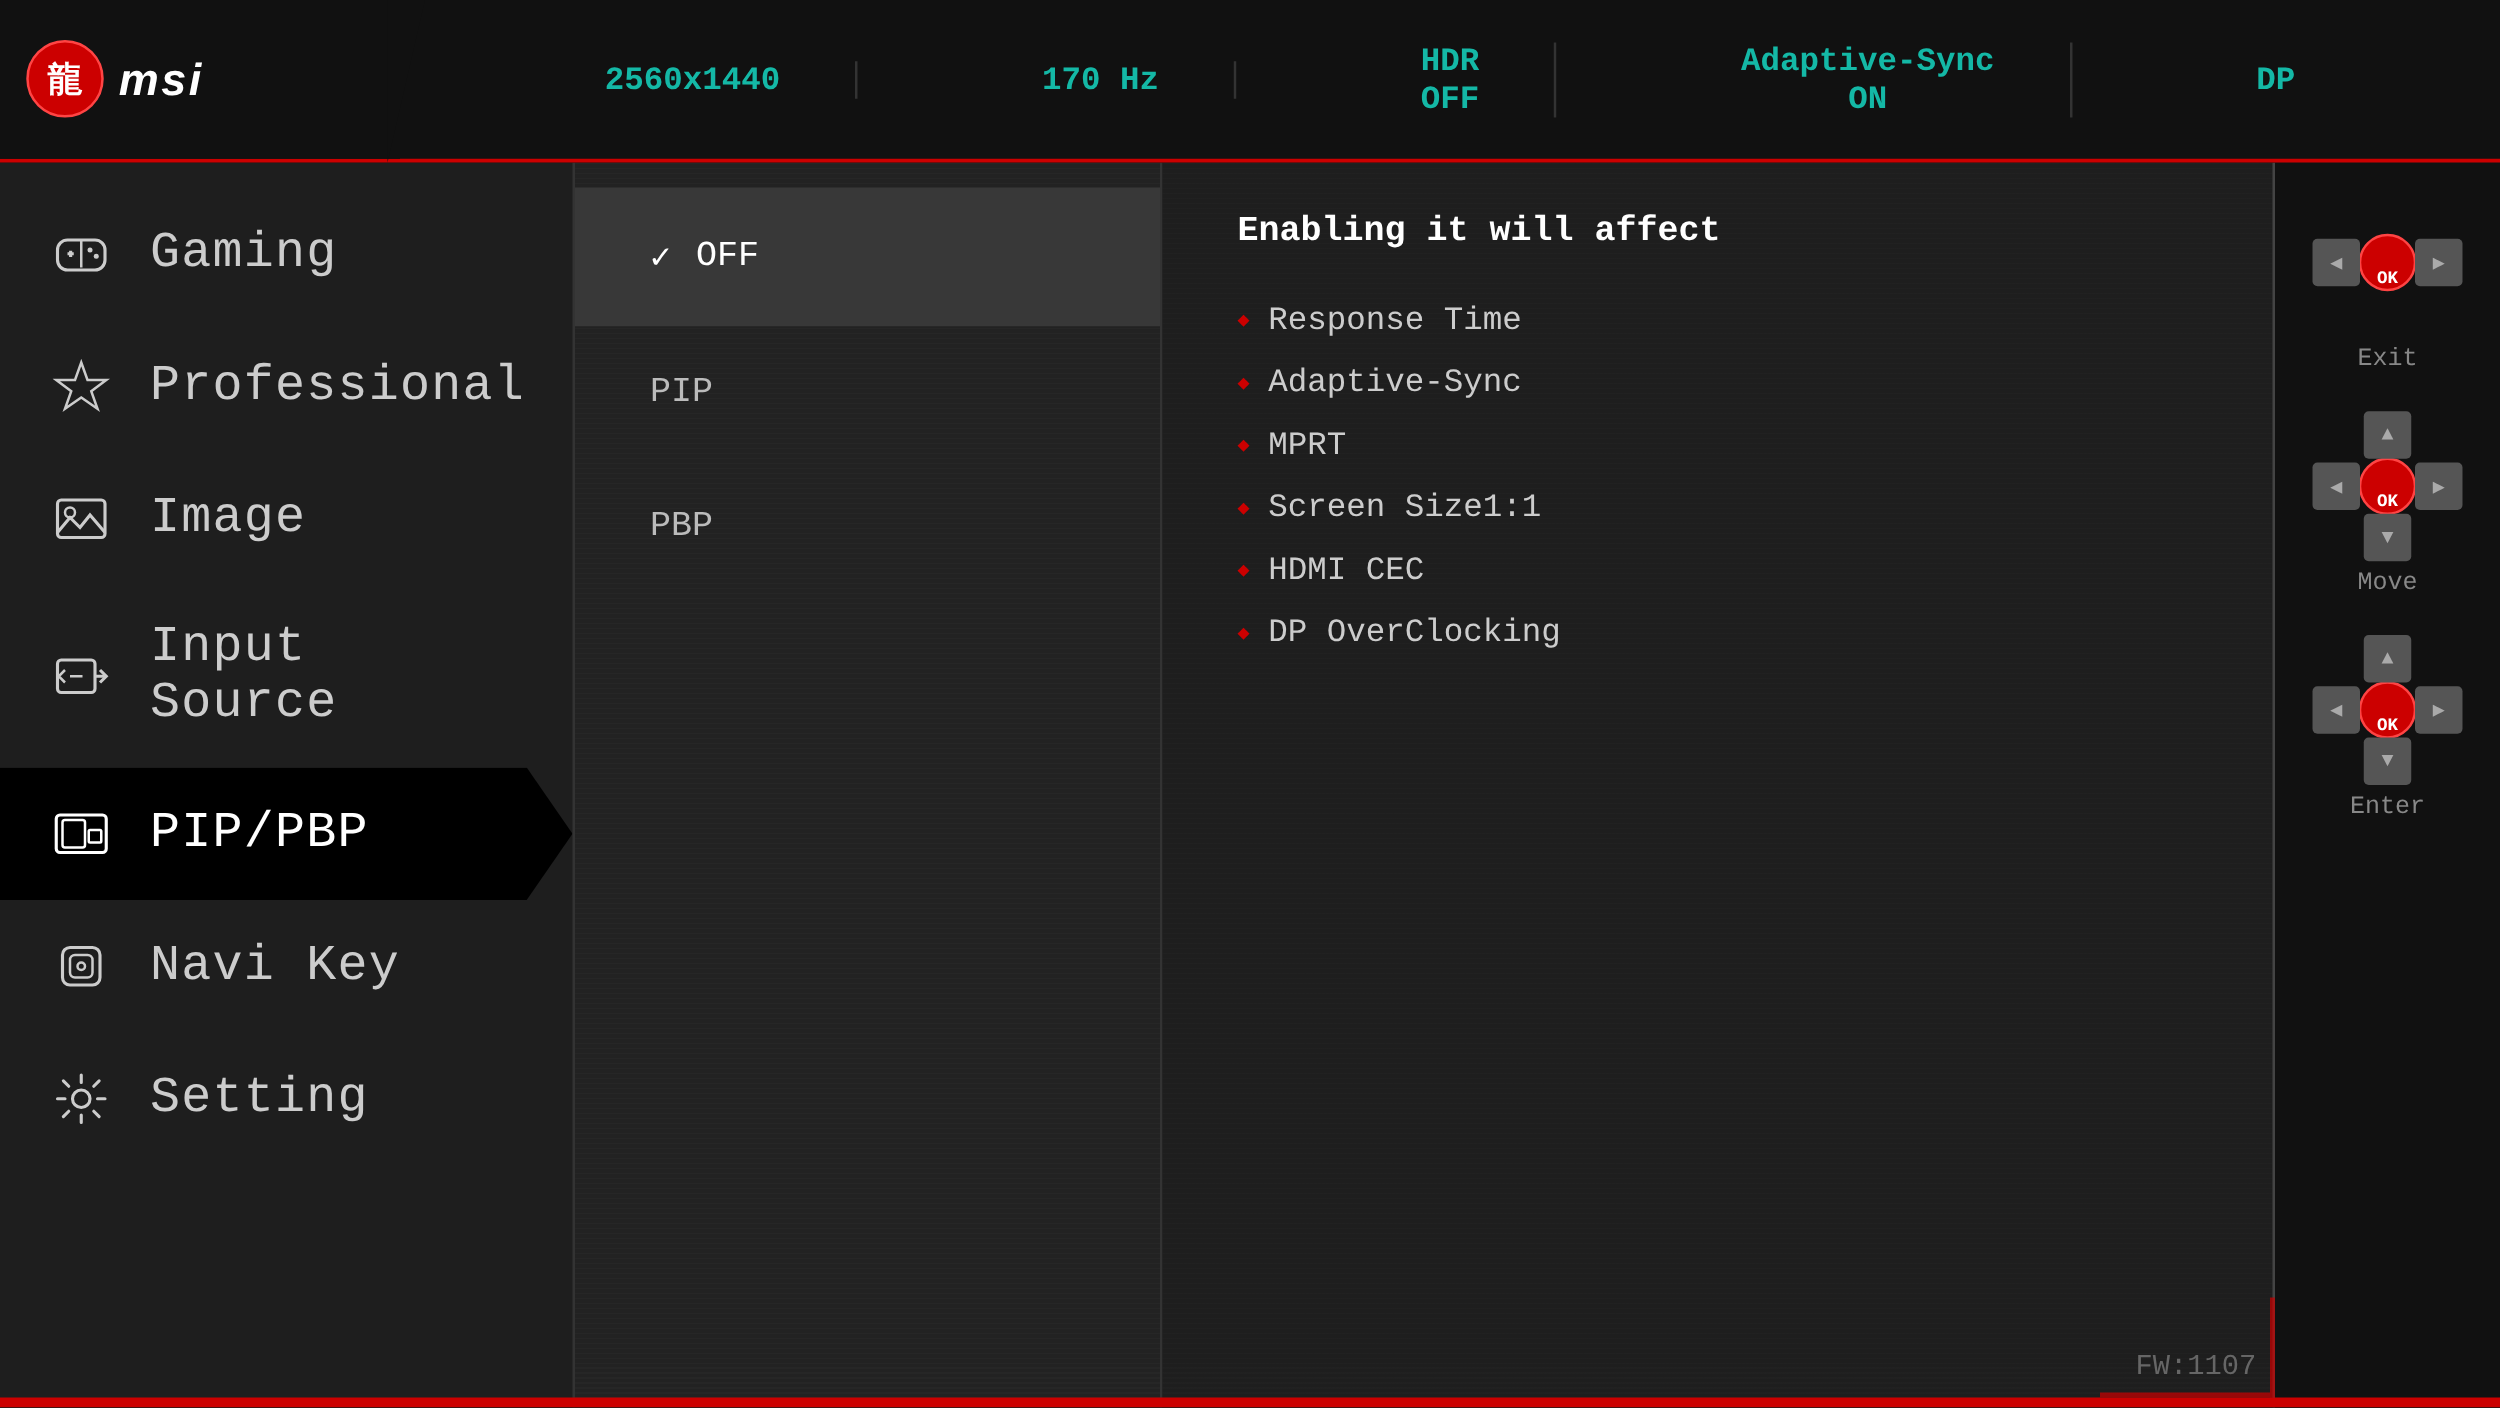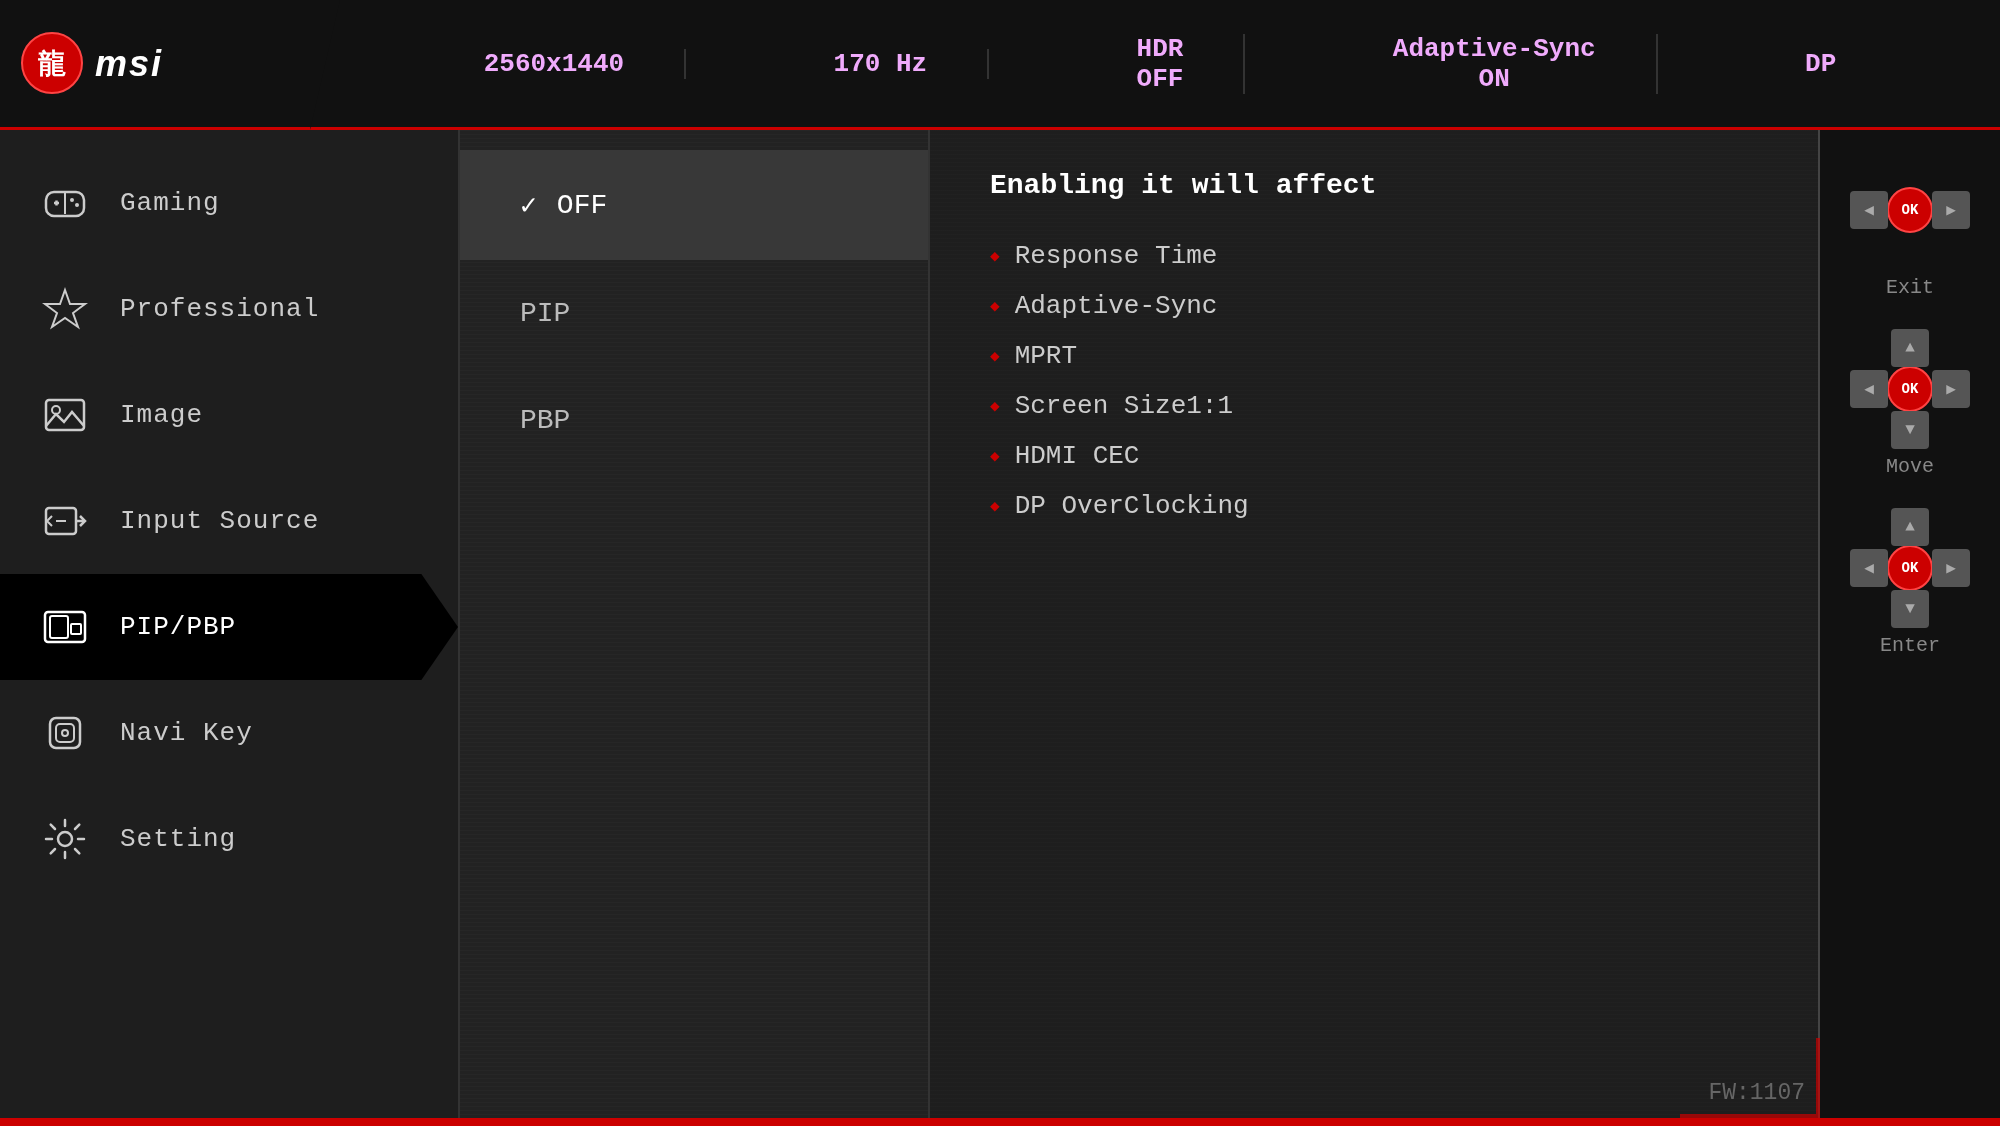--- a/index.html
+++ b/index.html
@@ -66,21 +66,21 @@
       display: flex;
       align-items: center;
       justify-content: space-around;
       padding: 0 60px;
     }
 
     .header-stat {
       display: flex;
       flex-direction: column;
       align-items: center;
-      color: #f0abfc;
+      color: #14b8a6;
       font-size: 26px;
       font-weight: bold;
       font-family: 'Courier New', monospace;
       border-right: 2px solid #333;
       padding: 0 60px;
     }
 
     .header-stat:last-child {
       border-right: none;
     }
@@ -121,21 +121,21 @@
     .nav-icon {
       width: 50px;
       height: 50px;
       display: flex;
       align-items: center;
       justify-content: center;
       flex-shrink: 0;
     }
 
     .nav-label {
-      font-size: 26px;
+      font-size: 40px;
       letter-spacing: 1px;
     }
 
     
     .middle-panel {
       width: 470px;
       background: #222;
       flex-shrink: 0;
       padding: 20px 0;
       border-right: 2px solid #333;
@@ -252,21 +252,21 @@
       justify-content: center;
       cursor: pointer;
     }
 
     .dpad-center {
       width: 46px;
       height: 46px;
       background: #cc0000;
       border-radius: 50%;
       display: flex;
-      align-items: center;
+      align-items: flex-end;
       justify-content: center;
       color: white;
       font-size: 14px;
       font-weight: bold;
       border: 2px solid #ff4444;
       cursor: pointer;
     }
 
     .dpad-up { top: 0; left: 50%; transform: translateX(-50%); }
     .dpad-down { bottom: 0; left: 50%; transform: translateX(-50%); }

